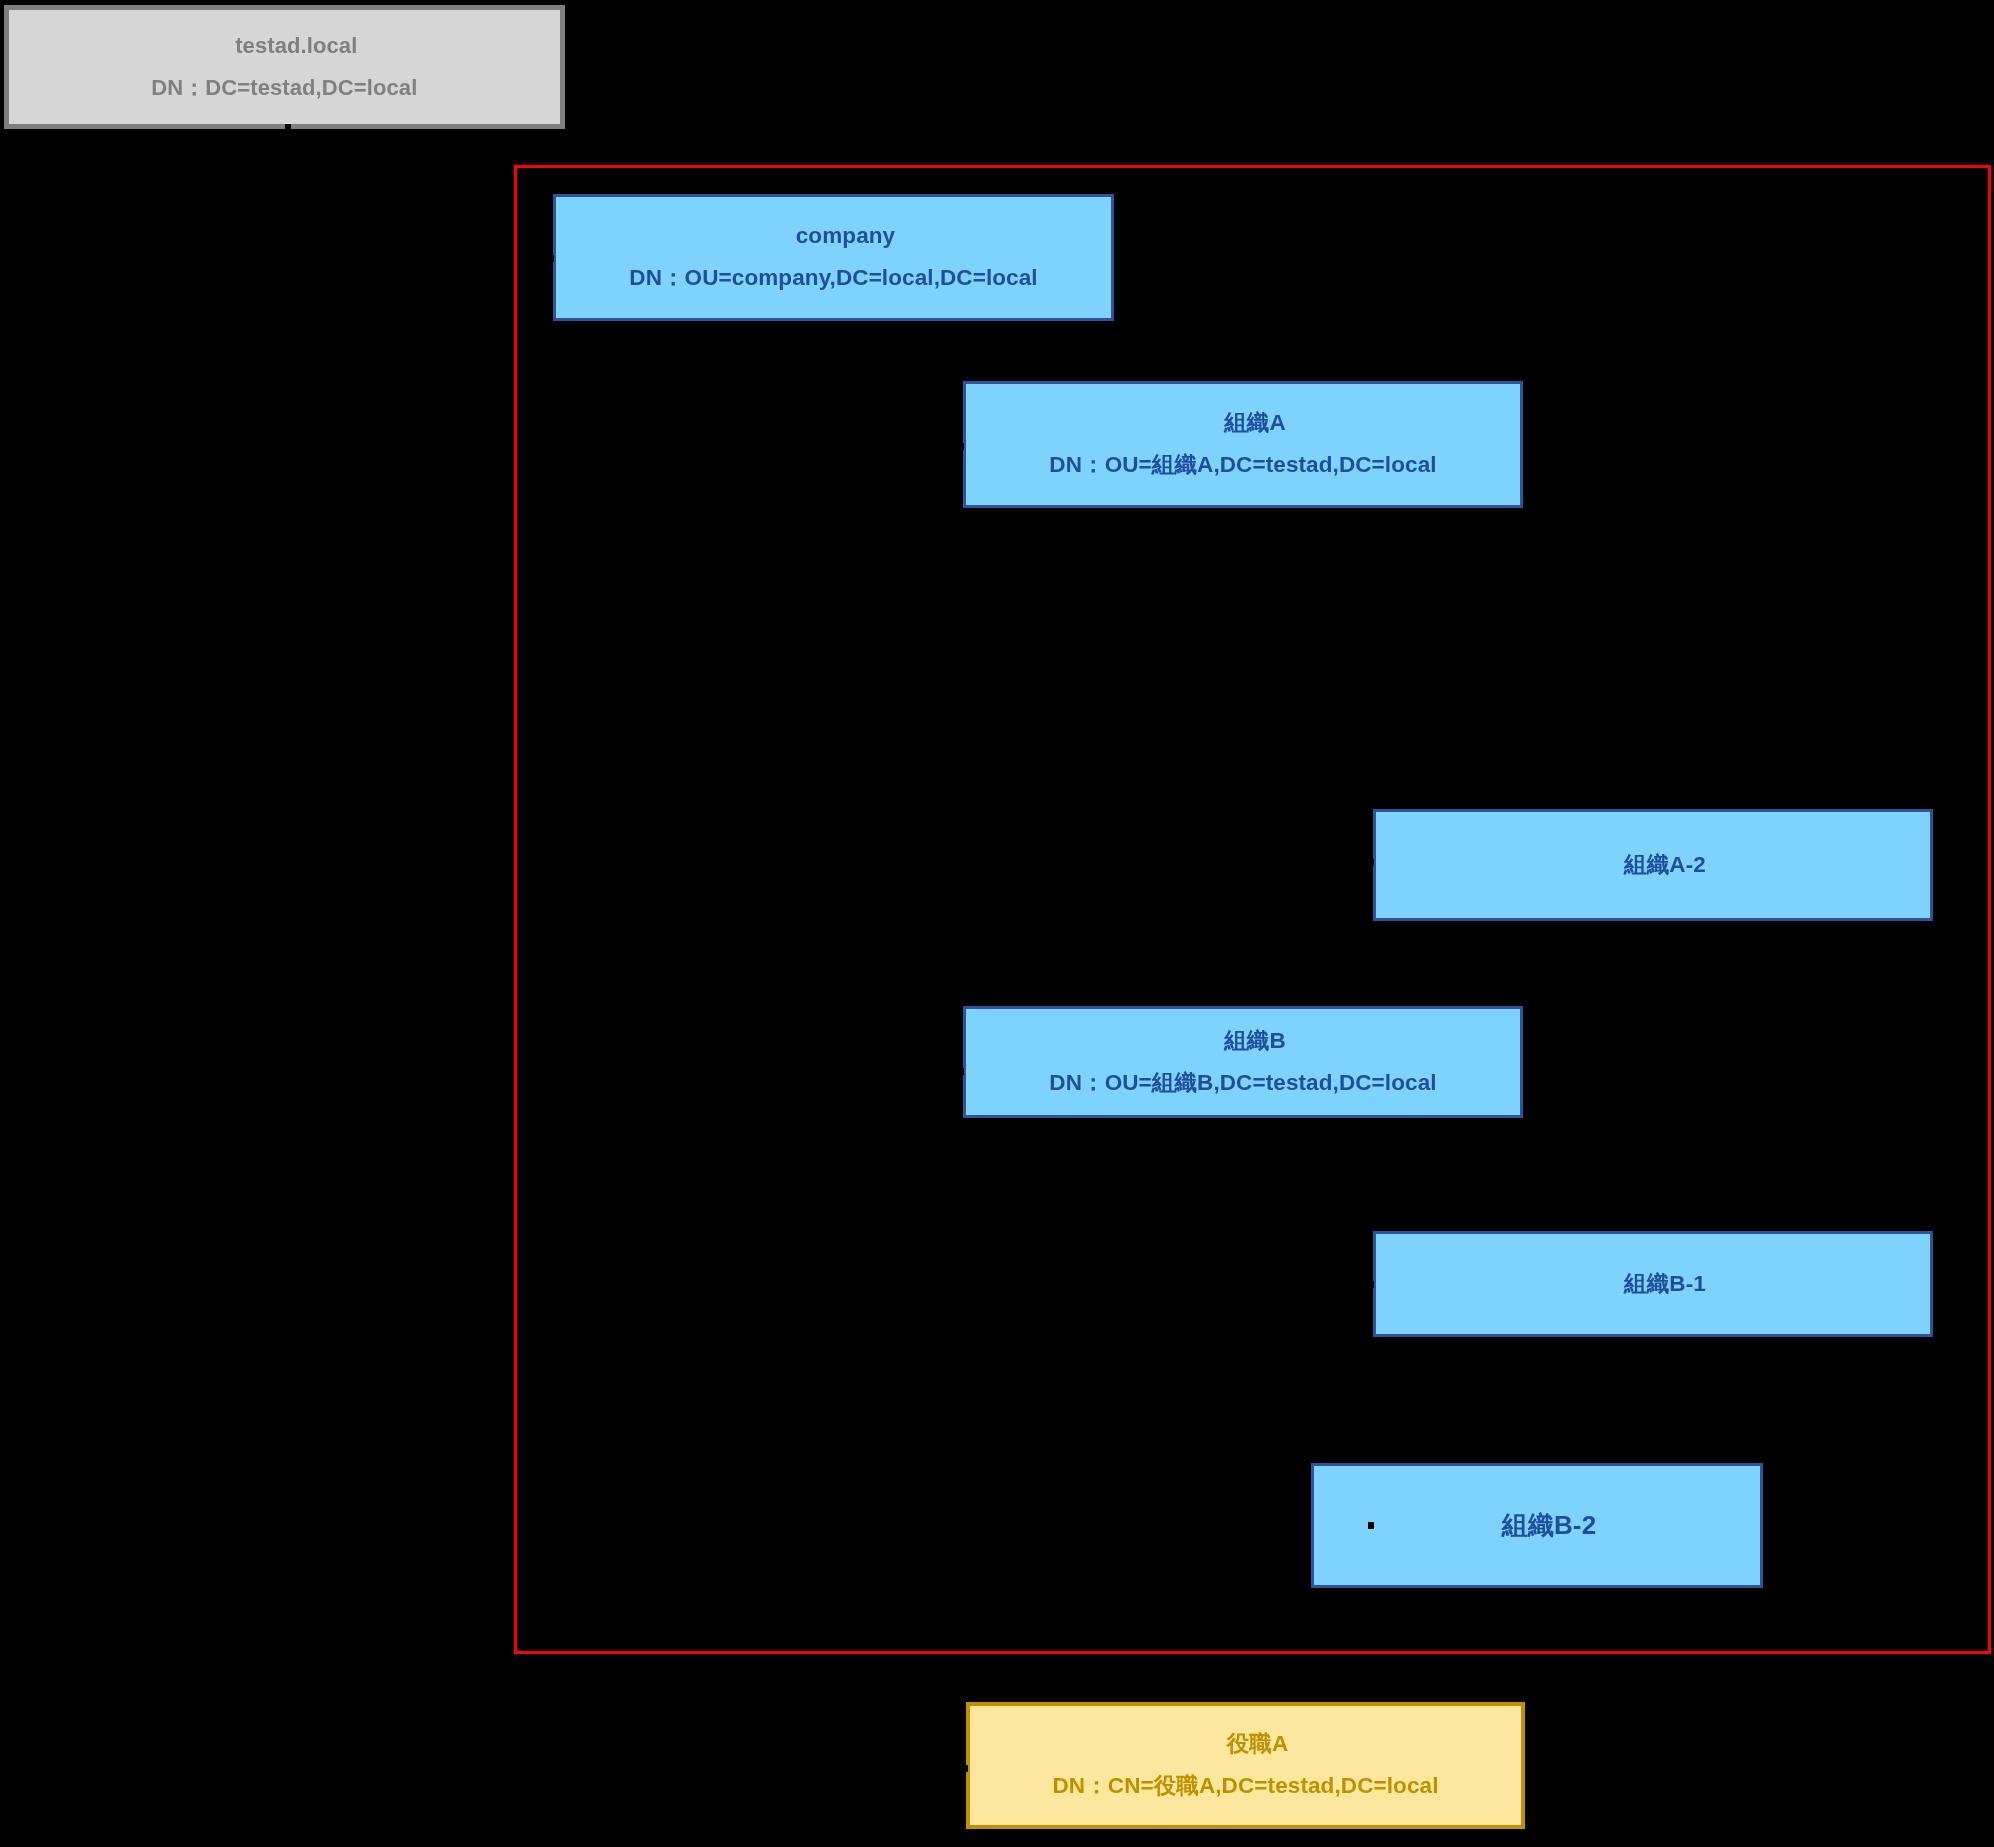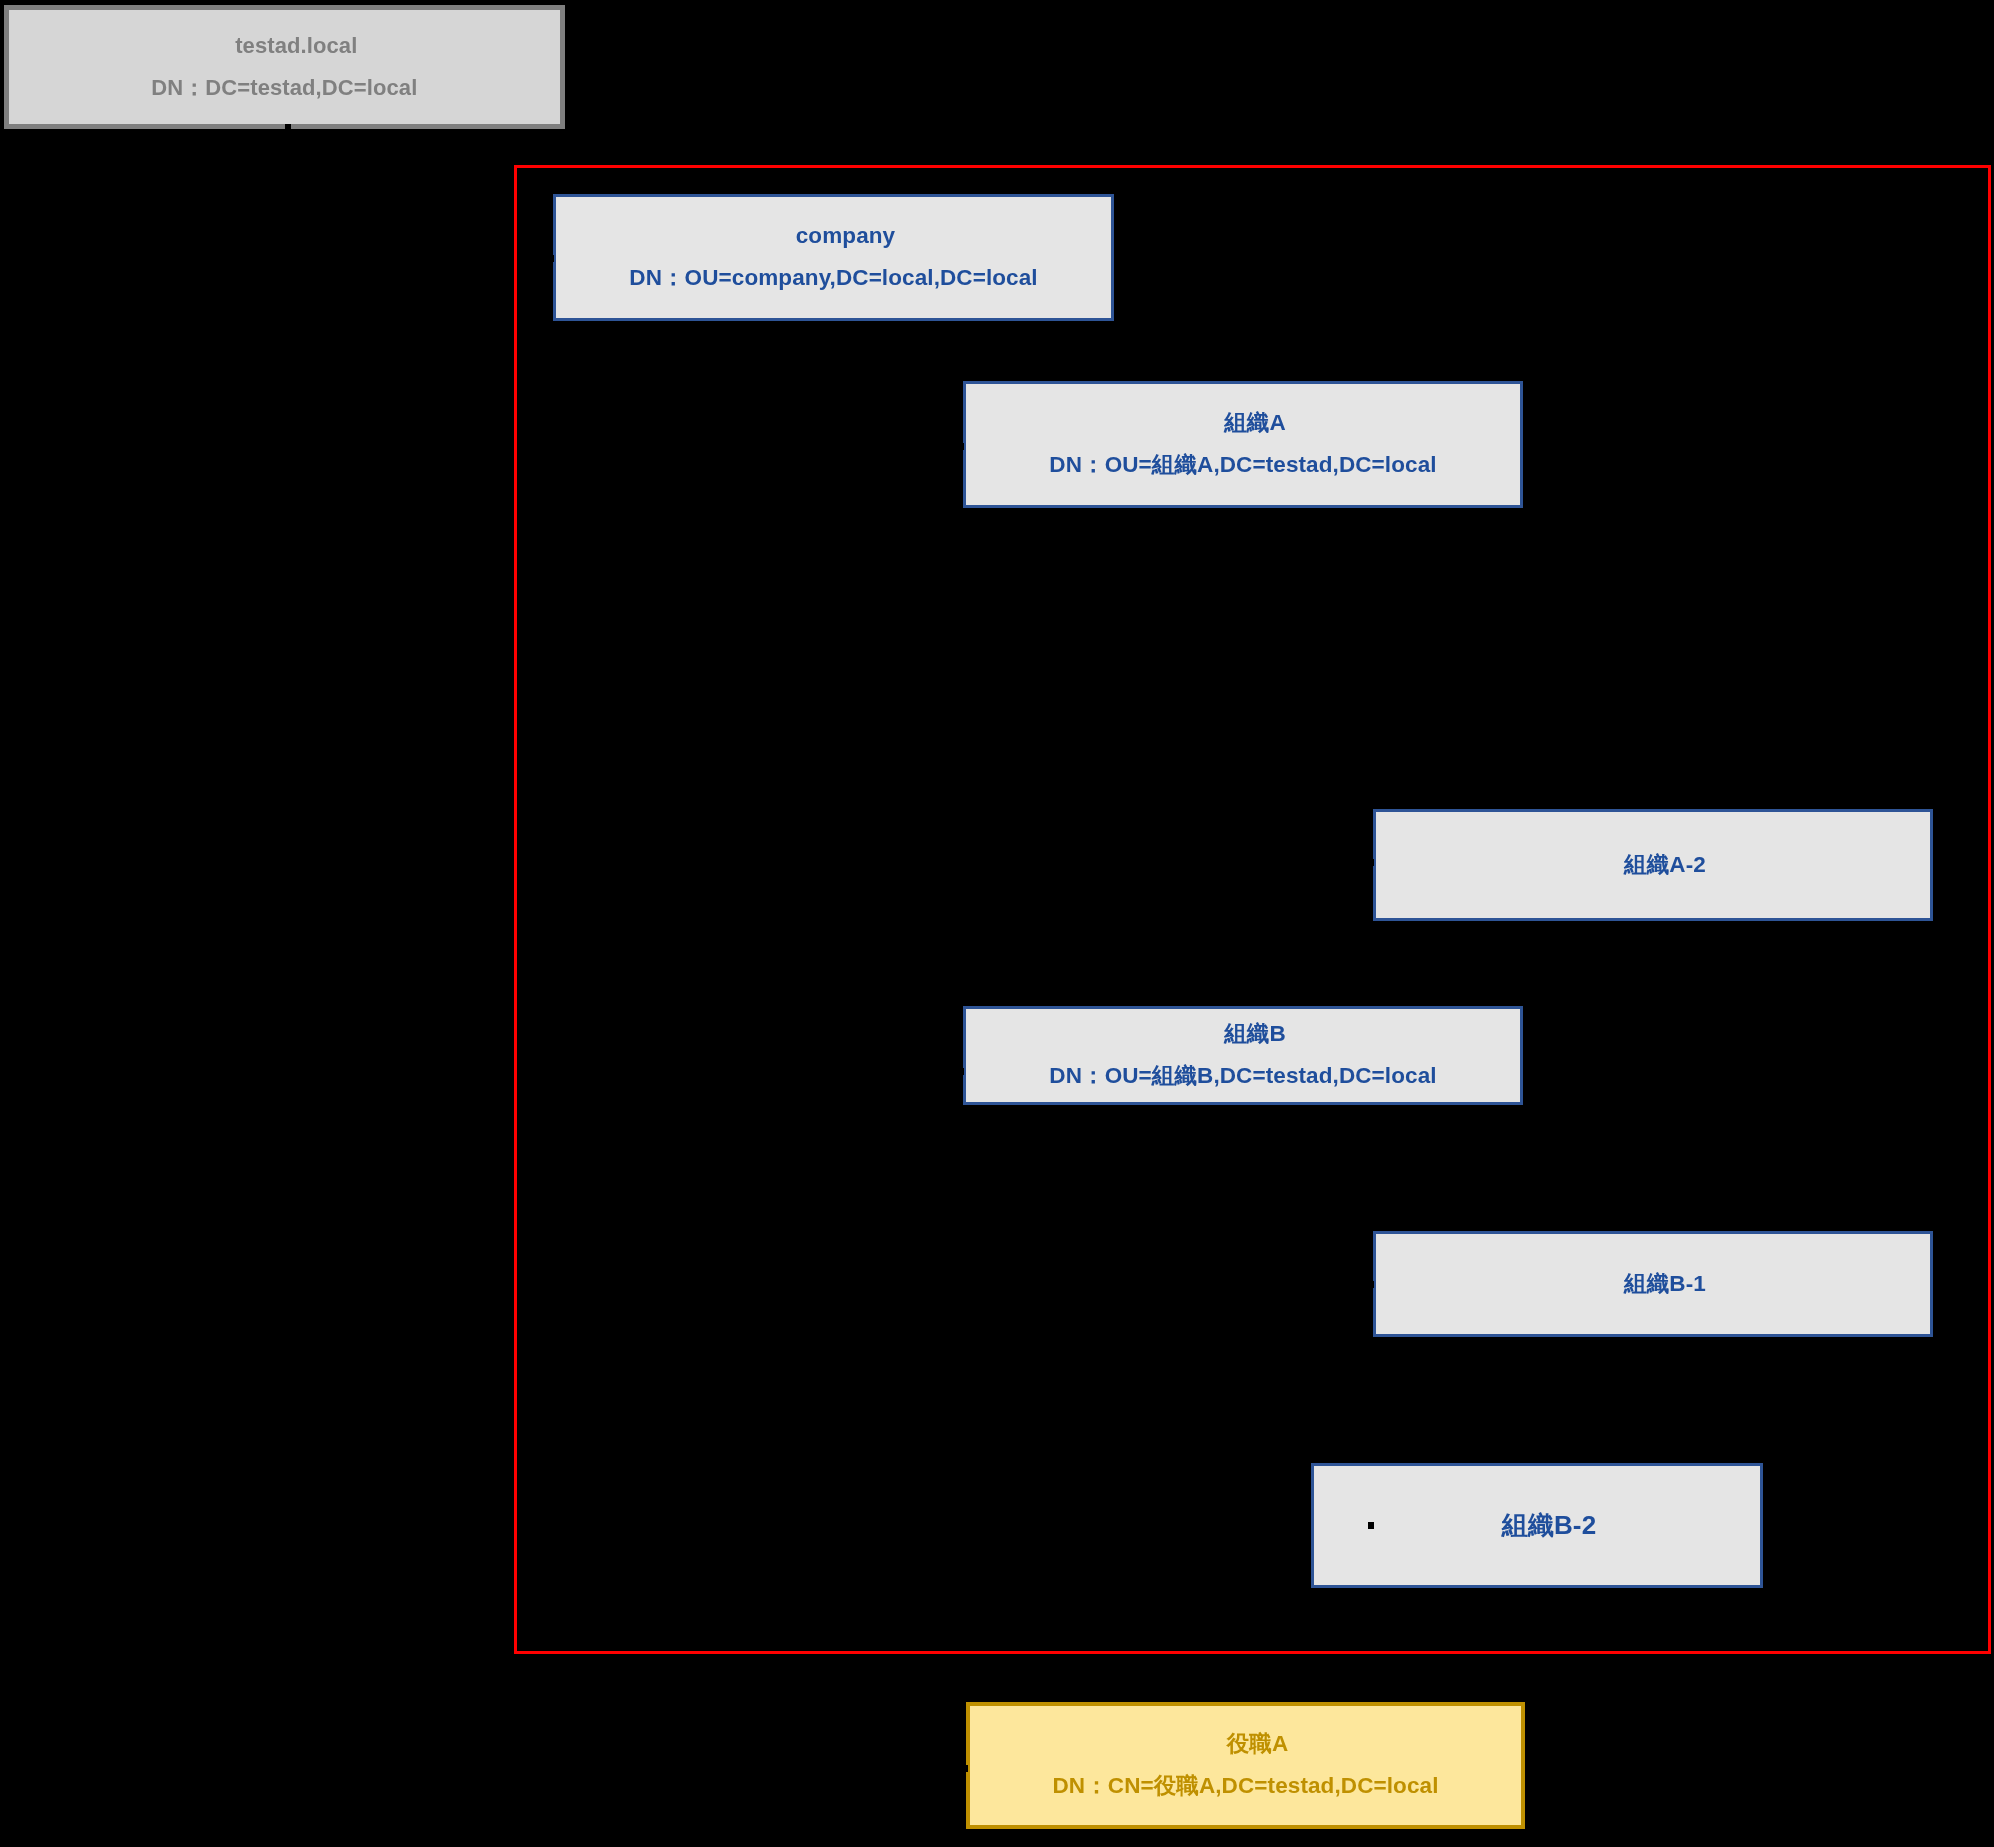--- a/index.html
+++ b/index.html
@@ -33,21 +33,21 @@
   .node .dn    { display: block; white-space: nowrap; }
   .node .title + .dn { margin-top: 0.42em; }
 
   
   .node.root {
     background: #D6D6D6;
     border: 5px solid #7F7F7F;
     color: #808080;
   }
   .node.ou {
-    background: #e5e5e5;
+    background: #7dd3fc;
     border: 3.3px solid #2E5496;
     color: #1F4E9C;
   }
   .node.cn {
     background: #FDE79C;
     border: 4.4px solid #BF9000;
     color: #BF9000;
   }
 
   
@@ -91,21 +91,21 @@
   <div class="conn" style="left:958px; top:443px; width:5.5px; height:6.6px;"></div>
   <div class="conn" style="left:1239px; top:508px; width:5.5px; height:10px;"></div>
 
   <div class="conn" style="left:1368px; top:629px; width:5.5px; height:6.6px;"></div>
 
   <div class="node ou" style="left:1373px; top:809px; width:560px; height:112px; font-size:22.5px;">
     <span class="title">組織A-2</span>
   </div>
   <div class="conn" style="left:1368px; top:859px; width:5.5px; height:6.6px;"></div>
 
-  <div class="node ou" style="left:963px; top:1006px; width:560px; height:99px; font-size:22.5px;">
+  <div class="node ou" style="left:963px; top:1006px; width:560px; height:112px; font-size:22.5px;">
     <span class="title">組織B</span>
     <span class="dn">DN：OU=組織B,DC=testad,DC=local</span>
   </div>
   <div class="conn" style="left:958px; top:1068px; width:5.5px; height:6.6px;"></div>
   <div class="conn" style="left:1239px; top:1133px; width:5.5px; height:10px;"></div>
 
   <div class="node ou" style="left:1373px; top:1231px; width:560px; height:106px; font-size:22.5px;">
     <span class="title">組織B-1</span>
   </div>
   <div class="conn" style="left:1368px; top:1281px; width:5.5px; height:6.6px;"></div>

